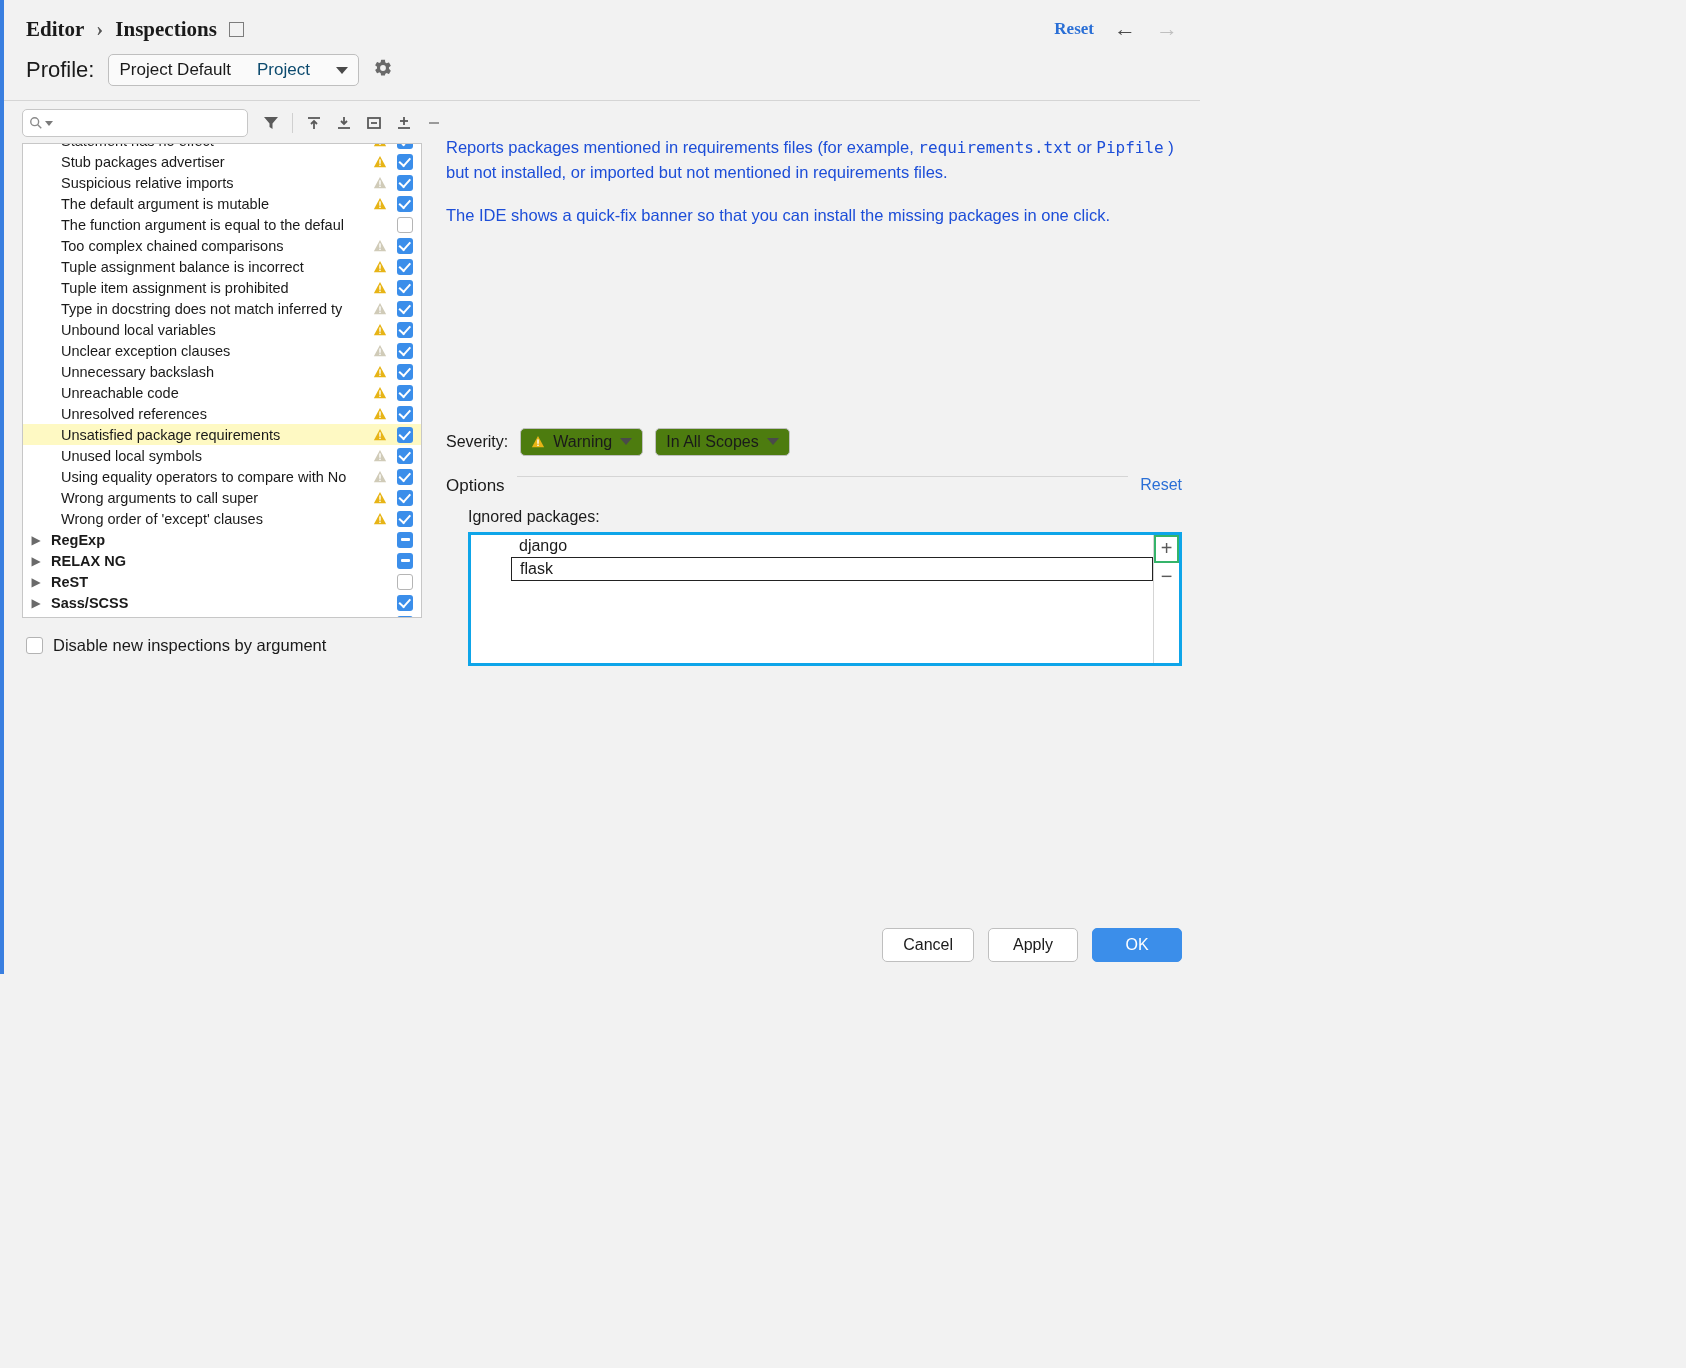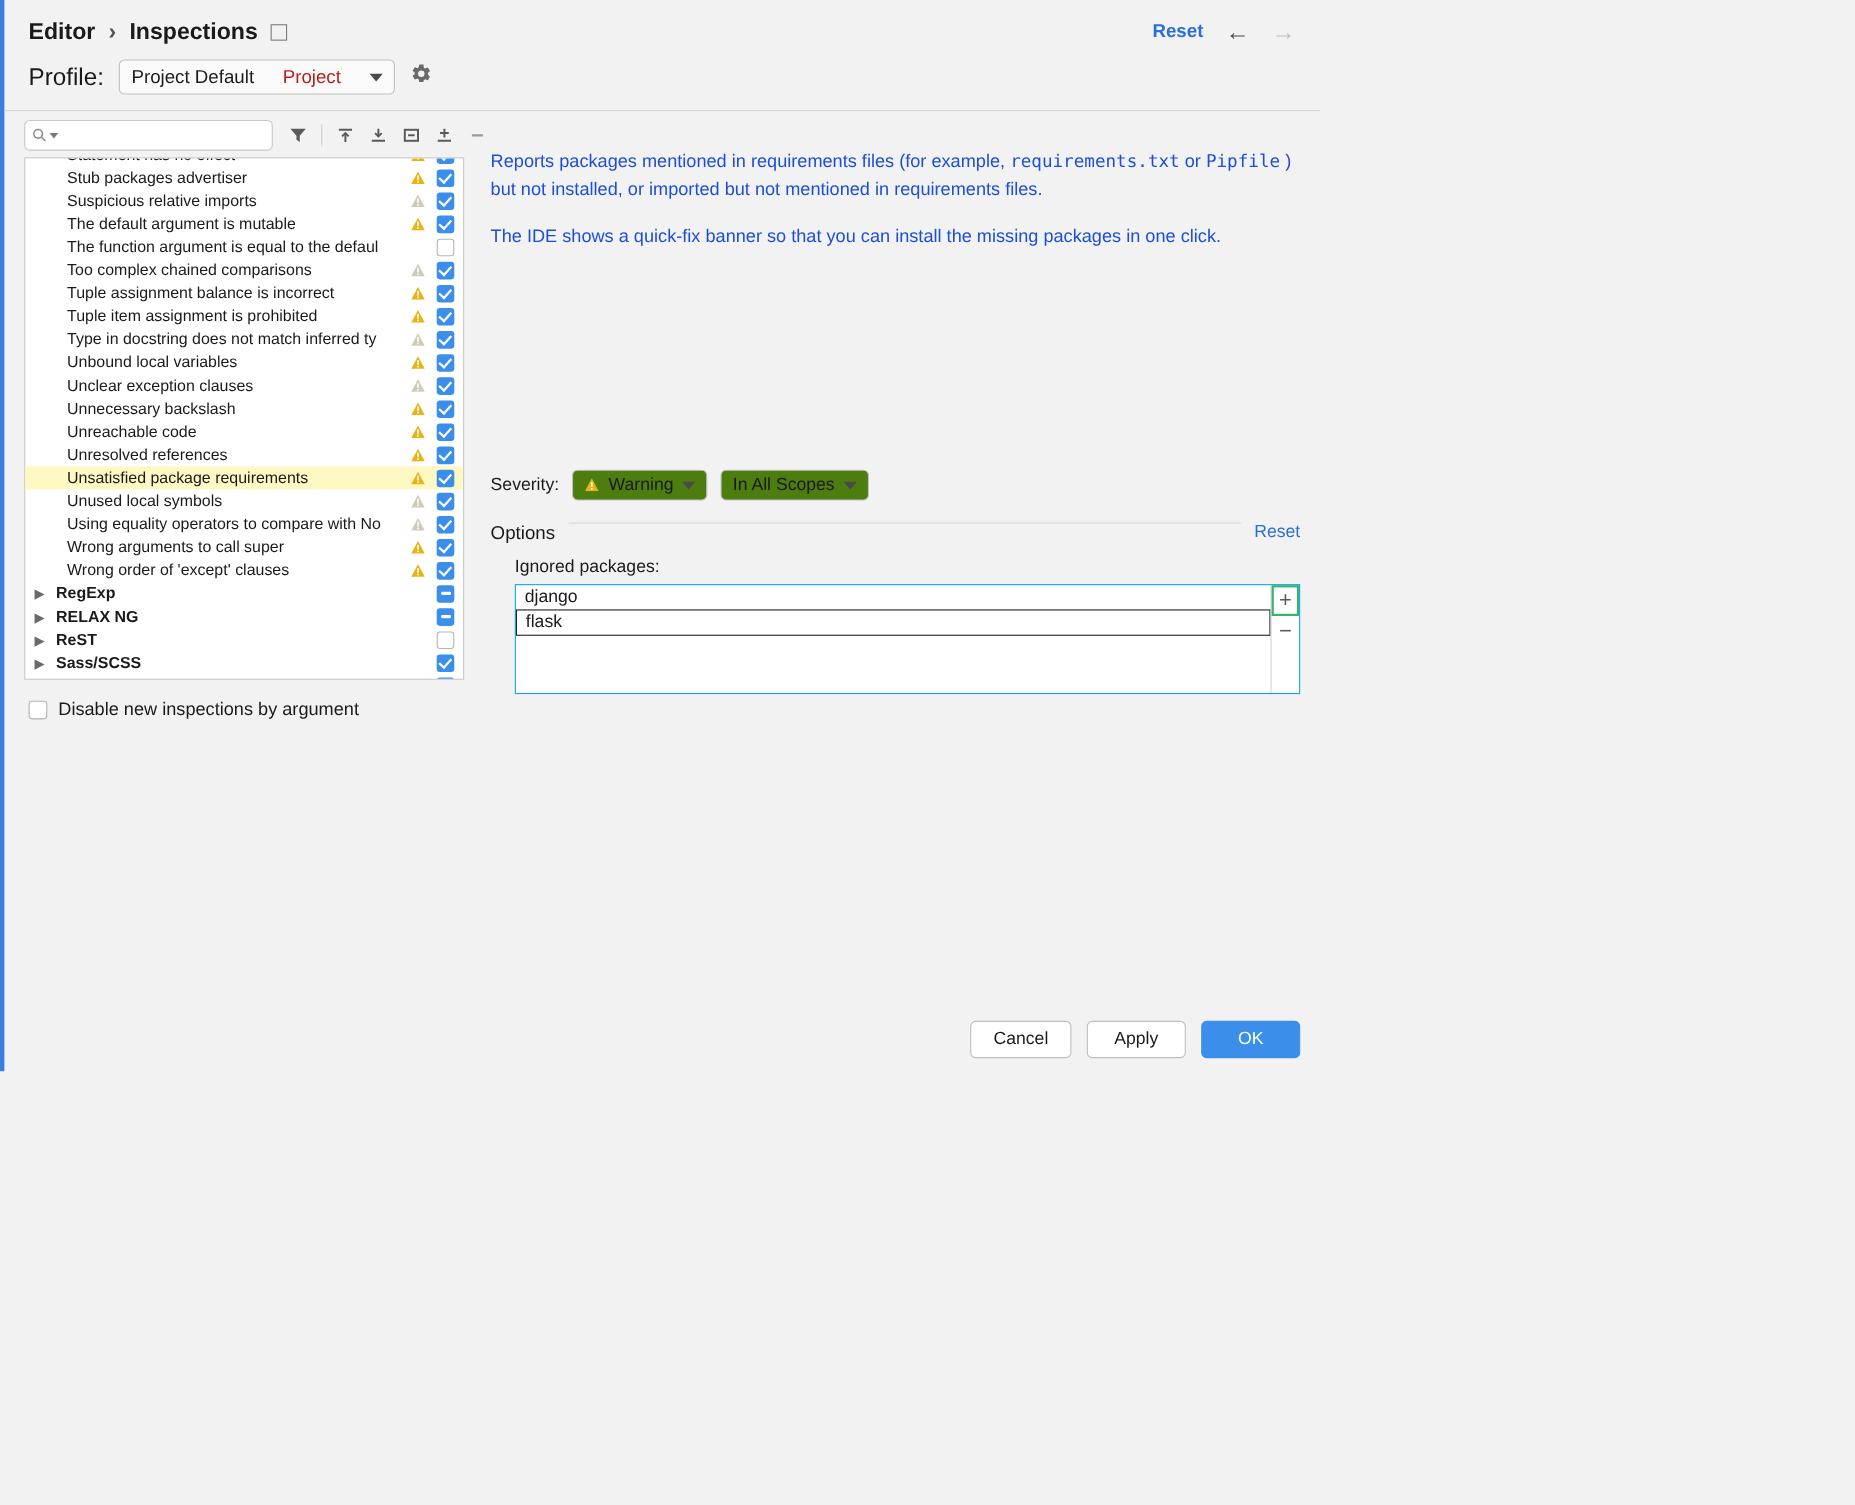--- a/index.html
+++ b/index.html
@@ -1,31 +1,31 @@
 <!DOCTYPE html>
 <html><head>
 <meta charset="utf-8">
 <style>
   * { box-sizing: border-box; }
   html, body { margin: 0; padding: 0; font-family: -apple-system, "Helvetica Neue", Arial, sans-serif; font-size: 17px; color: #1a1a1a; background: #f2f2f2; }
   .window { width: 1200px; height: 974px; position: relative; background: #f2f2f2; border-left: 4px solid #3a7fe0; }
   
-  .header { display: flex; align-items: center; justify-content: space-between; padding: 16px 22px 12px 22px; }
+  .header { display: flex; align-items: center; justify-content: space-between; padding: 16px 22px 12px 22px; font-family: Liberation Serif, serif; }
   .breadcrumb { display: flex; align-items: center; gap: 12px; font-weight: 700; font-size: 21px; }
   .breadcrumb .sep { color: #555; font-weight: 700; }
   .breadcrumb .page-icon { width: 15px; height: 15px; border: 1.5px solid #7d7d7d; display: inline-block; position: relative; }
   .hdr-right { display: flex; align-items: center; gap: 20px; }
   .reset-link { color: #2a6fd6; font-weight: 600; cursor: pointer; }
   .nav-arrow { font-size: 22px; color: #4a4a4a; cursor: pointer; }
   .nav-arrow.disabled { color: #bfbfbf; }
   
   .profile-row { display: flex; align-items: center; gap: 14px; padding: 0 22px 14px 22px; }
   .profile-label { font-size: 22px; }
   .profile-select { display: flex; align-items: center; gap: 26px; border: 1px solid #bfbfbf; border-radius: 5px; padding: 5px 10px; background: #fafafa; cursor: pointer; }
-  .profile-select .muted { color: #b91c1c; }
+  .profile-select .muted { color: #0c4a6e; }
   .caret { width: 0; height: 0; border-left: 6px solid transparent; border-right: 6px solid transparent; border-top: 7px solid #4a4a4a; }
   .gear { color: #6a6a6a; font-size: 20px; cursor: pointer; }
   hr.sep-line { border: none; border-top: 1px solid #d5d5d5; margin: 0 0 0 0; }
   
   .main { display: flex; gap: 24px; padding: 8px 18px 0 18px; }
   .left-col { display: flex; flex-direction: column; width: 400px; }
   
   .search-toolbar { display: flex; align-items: center; gap: 8px; margin-bottom: 0; }
   .search-box { flex: 0 0 auto; width: 226px; border: 1px solid #c7c7c7; border-radius: 5px; background: #fff; display: flex; align-items: center; padding: 3px 6px; height: 28px; }
   .search-box .mag { color: #8a8a8a; font-size: 14px; position: relative; }
@@ -59,21 +59,21 @@
   .right-col { flex: 1 1 auto; display: flex; flex-direction: column; padding-top: 26px; }
   .desc { font-size: 16.5px; line-height: 1.5; color: #1d4ed8; }
   .desc code { font-family: ui-monospace, "SF Mono", Menlo, monospace; font-size: 16px; }
   .severity-row { display: flex; align-items: center; gap: 12px; margin-top: 200px; font-size: 16px; }
   .pill { display: inline-flex; align-items: center; gap: 8px; border: 1px solid #bfbfbf; border-radius: 5px; padding: 4px 10px; background: #4d7c0f; cursor: pointer; }
   
   .options-hdr { display: flex; align-items: flex-start; gap: 12px; margin-top: 20px; }
   .options-hdr .line { flex: 1 1 auto; height: 1px; background: #d5d5d5; }
   .options-hdr .reset-opt { color: #2a6fd6; font-size: 16px; cursor: pointer; }
   .opt-label { margin: 12px 0 6px 22px; font-size: 16px; }
-  .list-area { display: flex; margin-left: 22px; border: 1px solid #0ea5e9; background: #fff; height: 100px; }
+  .list-area { display: flex; margin-left: 22px; border: 3px solid #0ea5e9; background: #fff; height: 134px; padding-left: 40px; }
   .pkg-list { flex: 1 1 auto; }
   .pkg-item { padding: 2px 8px; font-size: 16px; }
   .pkg-item.editing { border: 1.5px solid #222; }
   .list-btns { width: 26px; display: flex; flex-direction: column; border-left: 1px solid #d5d5d5; }
   .list-btn { height: 28px; display: flex; align-items: center; justify-content: center; font-size: 20px; color: #5a5a5a; cursor: pointer; }
   .list-btn.add { outline: 2px solid #35b46a; outline-offset: -2px; }
   
   .footer { position: absolute; bottom: 12px; right: 18px; display: flex; gap: 14px; }
   .btn { min-width: 90px; text-align: center; padding: 7px 20px; border: 1px solid #bfbfbf; border-radius: 5px; background: #fff; font-size: 16px; cursor: pointer; }
   .btn.primary { background: #3b8eea; color: #fff; border-color: #3b8eea; }

